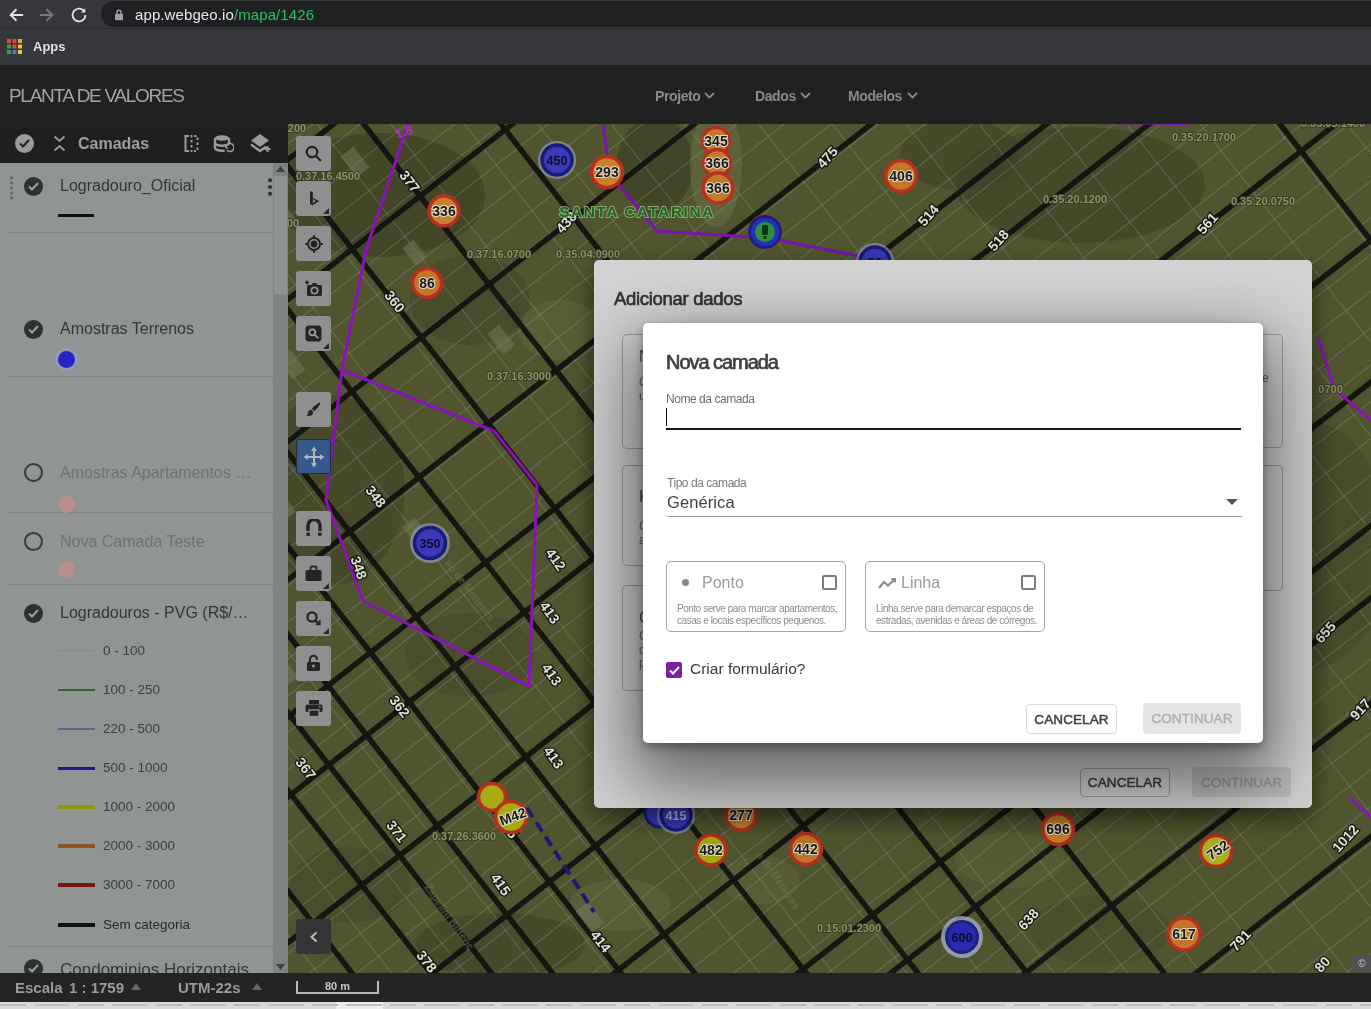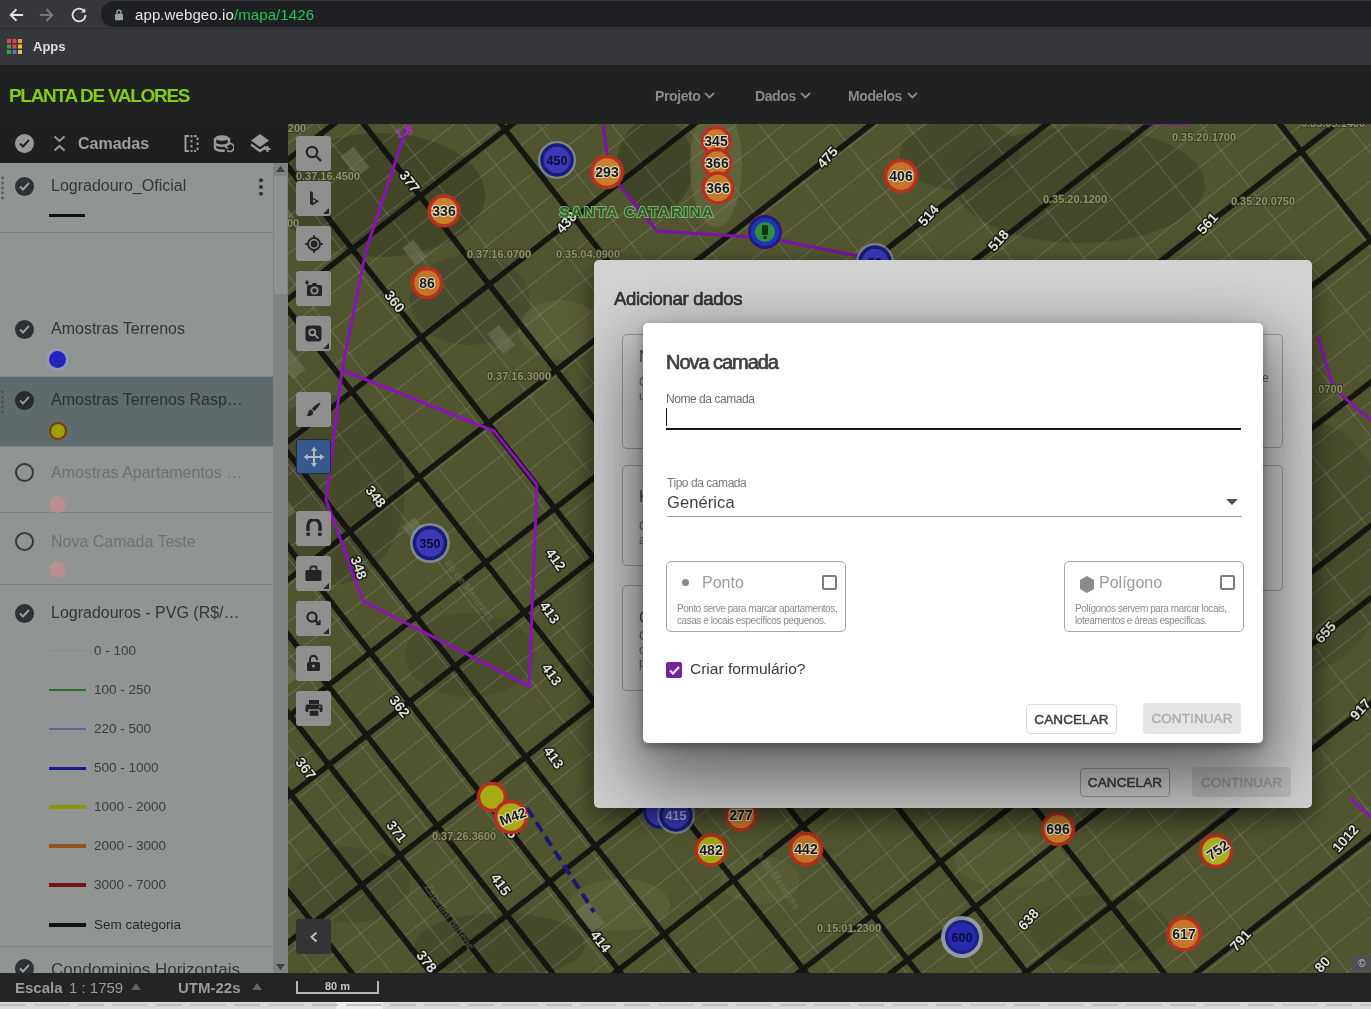--- a/index.html
+++ b/index.html
@@ -7,36 +7,36 @@
 .abs{position:absolute}
 
 #toolbar{position:absolute;left:0;top:0;width:1371px;height:28px;background:#36373b;z-index:40}
 #pill{position:absolute;left:101px;top:1px;width:1270px;height:25.5px;background:#1f2022;border-radius:13px 0 0 13px}
 #urltext{position:absolute;left:135px;top:6px;font-size:15px;color:#e4e6ea;letter-spacing:0.1px}
 #urltext span{color:#22c55e}
 #bookmarks{position:absolute;left:0;top:28px;width:1371px;height:37px;background:#36373b;border-top:1px solid #2b2c30;z-index:40}
 #appsword{position:absolute;left:33px;top:39px;font-size:13px;font-weight:700;color:#dce0e3;z-index:41}
 
 #appheader{position:absolute;left:0;top:65px;width:1371px;height:59px;background:#202121;z-index:20}
-#apptitle{position:absolute;left:9px;top:20px;font-size:19px;font-weight:700;color:#84cc16;letter-spacing:-1.3px}
+#apptitle{position:absolute;left:9px;top:20px;font-size:19px;font-weight:400;color:#a3a3a3;letter-spacing:-1.3px}
 .menu{position:absolute;top:23px;font-size:14px;font-weight:700;color:#8a8a8a;letter-spacing:-0.4px}
 
 #map{position:absolute;left:285px;top:124px;width:1086px;height:878px;z-index:1;background:#50542f}
 
 .tool{position:absolute;left:296px;width:35px;height:35px;background:#8f8f8f;border-radius:3px;z-index:5;display:flex;align-items:center;justify-content:center}
 .tool.blue{background:#35598c;border:1.5px solid #222f3f}
 .tool .tri{position:absolute;right:2px;bottom:2px;width:0;height:0;border-left:6px solid transparent;border-bottom:6px solid #2a2a2a}
 #collapsebtn{position:absolute;left:296px;top:919px;width:35px;height:35px;background:#333436;border-radius:3px;z-index:5;display:flex;align-items:center;justify-content:center}
 
 #panel{position:absolute;left:0;top:124px;width:288px;height:849px;z-index:10;overflow:hidden}
 #panelhdr{position:absolute;left:0;top:0;width:312px;height:39px;background:#1e1f1f}
 #panelbody{position:absolute;left:0;top:39px;width:273px;height:810px;background:#909493}
 #pscroll{position:absolute;left:273px;top:39px;width:15px;height:810px;background:#7f8381}
 #pthumb{position:absolute;left:1px;top:13px;width:13px;height:118px;background:#8f9391}
-.prow{position:absolute;left:0;width:273px;border-bottom:1px solid #7d8180}
+.prow{position:absolute;left:9px;width:273px;border-bottom:1px solid #7d8180}
 .ptitle{position:absolute;left:51px;font-size:16px;color:#31363a}
 .ptitle.dim{color:#6e7271}
 .circ{position:absolute;left:15px;width:19px;height:19px;border-radius:50%}
 .circ.on{background:#2d3134}
 .circ.off{border:2.5px solid #363a3d}
 .dot{position:absolute;left:49px;width:17px;height:17px;border-radius:50%}
 .legline{position:absolute;left:49px;width:37px}
 .legtxt{position:absolute;left:94px;font-size:13.5px;color:#3a3e3c}
 
 #bottombar{position:absolute;left:0;top:973px;width:1371px;height:29px;background:#242424;z-index:15;color:#9b9b9b}
@@ -365,37 +365,20 @@
       <div class="abs" style="left:49px;top:51px;width:36px;height:3px;background:#101010"></div>
     </div>
     <div class="prow" style="top:143px;height:71px">
       <div class="circ on" style="top:14px"></div>
           <svg class="abs" style="left:19px;top:19px" width="11" height="9" viewBox="0 0 11 9">
             <path d="M1 4.5l3 3L10 1" stroke="#9ba09e" stroke-width="2" fill="none"></path>
           </svg>
       <div class="ptitle" style="top:14px">Amostras Terrenos</div>
       <div class="dot" style="top:45px;background:#2424c0;box-shadow:0 0 0 3px rgba(150,160,215,0.45)"></div>
     </div>
-    <div class="prow" style="top:214px;height:70px;background:#5e6a6c">
-      <svg class="abs" style="left:1px;top:13px" width="3" height="24" viewBox="0 0 3 24">
-            <g fill="#4a5456">
-              <circle cx="1.5" cy="2" r="1.4"></circle>
-              <circle cx="1.5" cy="7" r="1.4"></circle>
-              <circle cx="1.5" cy="12" r="1.4"></circle>
-              <circle cx="1.5" cy="17" r="1.4"></circle>
-              <circle cx="1.5" cy="22" r="1.4"></circle>
-            </g>
-          </svg>
-      <div class="circ on" style="top:14px;background:#272b2d"></div>
-          <svg class="abs" style="left:19px;top:19px" width="11" height="9" viewBox="0 0 11 9">
-            <path d="M1 4.5l3 3L10 1" stroke="#8f9694" stroke-width="2" fill="none"></path>
-          </svg>
-      <div class="ptitle" style="top:14px;color:#2c3134">Amostras Terrenos Rasp…</div>
-      <div class="dot" style="top:45px;background:#9ba005;border:2px solid #7c3a10;width:18px;height:18px"></div>
-    </div>
     <div class="prow" style="top:284px;height:66px">
       <div class="circ off" style="top:16px"></div>
       <div class="ptitle dim" style="top:17px">Amostras Apartamentos …</div>
       <div class="dot" style="top:49px;background:#b98e8e"></div>
     </div>
     <div class="prow" style="top:350px;height:72px">
       <div class="circ off" style="top:19px"></div>
       <div class="ptitle dim" style="top:20px">Nova Camada Teste</div>
       <div class="dot" style="top:48px;background:#b98e8e"></div>
     </div>
@@ -463,21 +446,21 @@
     <svg class="abs" style="left:250px;top:9px" width="22" height="21" viewBox="0 0 22 21">
           <path d="M10 1L19 7.5 10 14 1 7.5z" fill="#9a9a9a"></path>
           <path d="M1 11.5L10 18l6-4.3" fill="none" stroke="#9a9a9a" stroke-width="2.4"></path>
           <path d="M17.5 13v6M14.5 16h6" stroke="#9a9a9a" stroke-width="2"></path>
         </svg>
   </div>
 </div>
 
 <div id="bottombar">
   <div class="abs" style="left:15px;top:6px;font-size:15px;font-weight:700">Escala</div>
-  <div class="abs" style="left:69px;top:6px;font-size:15px;font-weight:400">1 : 1759</div>
+  <div class="abs" style="left:69px;top:6px;font-size:15px;font-weight:700">1 : 1759</div>
   <div class="abs" style="left:131px;top:10px;width:0;height:0;border-left:5.5px solid transparent;border-right:5.5px solid transparent;border-bottom:7px solid #646464"></div>
   <div class="abs" style="left:178px;top:6px;font-size:15px;font-weight:700">UTM-22s</div>
   <div class="abs" style="left:252px;top:10px;width:0;height:0;border-left:5.5px solid transparent;border-right:5.5px solid transparent;border-bottom:7px solid #646464"></div>
   <div class="abs" style="left:296px;top:8px;width:83px;height:13px;border-left:2px solid #b7b7b7;border-right:2px solid #b7b7b7;border-bottom:2px solid #b7b7b7;text-align:center;font-size:11px;font-weight:700;color:#c6c6c6;line-height:11px">80 m</div>
 </div>
 <div id="strip"></div>
 <div class="abs" style="left:336px;top:1002px;width:47px;height:7px;background:#ededed;z-index:16"></div>
 <div class="abs" style="left:0;top:1004px;width:1371px;height:2px;z-index:16;background:repeating-linear-gradient(90deg,#bdbdbd 0 26px,transparent 26px 34px,#c3c3c3 34px 70px,transparent 70px 78px)"></div>
 
 <div id="dlgouter">
@@ -508,27 +491,28 @@
   <div class="abs" style="left:24px;top:153px;font-size:12px;color:#7a7a7a;letter-spacing:-0.45px">Tipo da camada</div>
   <div class="abs" style="left:24px;top:170px;font-size:16.5px;color:#3f3f3f;letter-spacing:0.1px">Genérica</div>
   <div class="abs" style="left:24px;top:193px;width:575px;height:1px;background:#9c9c9c"></div>
   <div class="abs" style="left:583px;top:176px;width:0;height:0;border-left:6.5px solid transparent;border-right:6.5px solid transparent;border-top:6.5px solid #525252"></div>
   <div class="icard" style="left:23px">
     <div class="abs" style="left:15px;top:17px;width:7px;height:7px;border-radius:50%;background:#8a8a8a"></div>
     <div class="icardtitle" style="left:35px">Ponto</div>
     <div class="ckbox" style="left:155px"></div>
     <div class="icarddesc">Ponto serve para marcar apartamentos,<br>casas e locais específicos pequenos.</div>
   </div>
-  <div class="icard" style="left:421px">
-    <svg class="abs" style="left:13px;top:13px" width="18" height="19" viewBox="0 0 18 19">
-          <path d="M9 1l7 4v9l-7 4-7-4V5z" fill="#8a8a8a"></path>
-        </svg>
-    <div class="icardtitle" style="left:34px">Polígono</div>
+  <div class="icard" style="left:222px">
+    <svg class="abs" style="left:12px;top:15px" width="20" height="14" viewBox="0 0 20 14">
+          <path d="M1 11l5-6 4 3.5L17 2" stroke="#8a8a8a" stroke-width="2.2" fill="none"></path>
+          <path d="M13.5 2H17v3.5" fill="none" stroke="#8a8a8a" stroke-width="2.2"></path>
+        </svg>
+    <div class="icardtitle" style="left:35px">Linha</div>
     <div class="ckbox" style="left:155px"></div>
-    <div class="icarddesc">Polígonos servem para marcar locais,<br>loteamentos e áreas específicas.</div>
+    <div class="icarddesc">Linha serve para demarcar espaços de<br>estradas, avenidas e áreas de córregos.</div>
   </div>
   <div class="abs" style="left:23px;top:339px;width:16px;height:16px;border-radius:2px;background:#7b1fa2"></div>
   <svg class="abs" style="left:26px;top:343px" width="11" height="9" viewBox="0 0 11 9">
         <path d="M1 4.5l3 3L10 1" stroke="#fff" stroke-width="2" fill="none"></path>
       </svg>
   <div class="abs" style="left:47px;top:337px;font-size:15.5px;color:#3a3a3a">Criar formulário?</div>
   <div class="obtn" style="left:383px;top:381px;width:91px;height:30px;border:1px solid #dadada;color:#404040;background:#fff">CANCELAR</div>
   <div class="obtn" style="left:500px;top:380px;width:98px;height:31px;background:#e5e5e5;color:#afafaf">CONTINUAR</div>
 </div>
 

